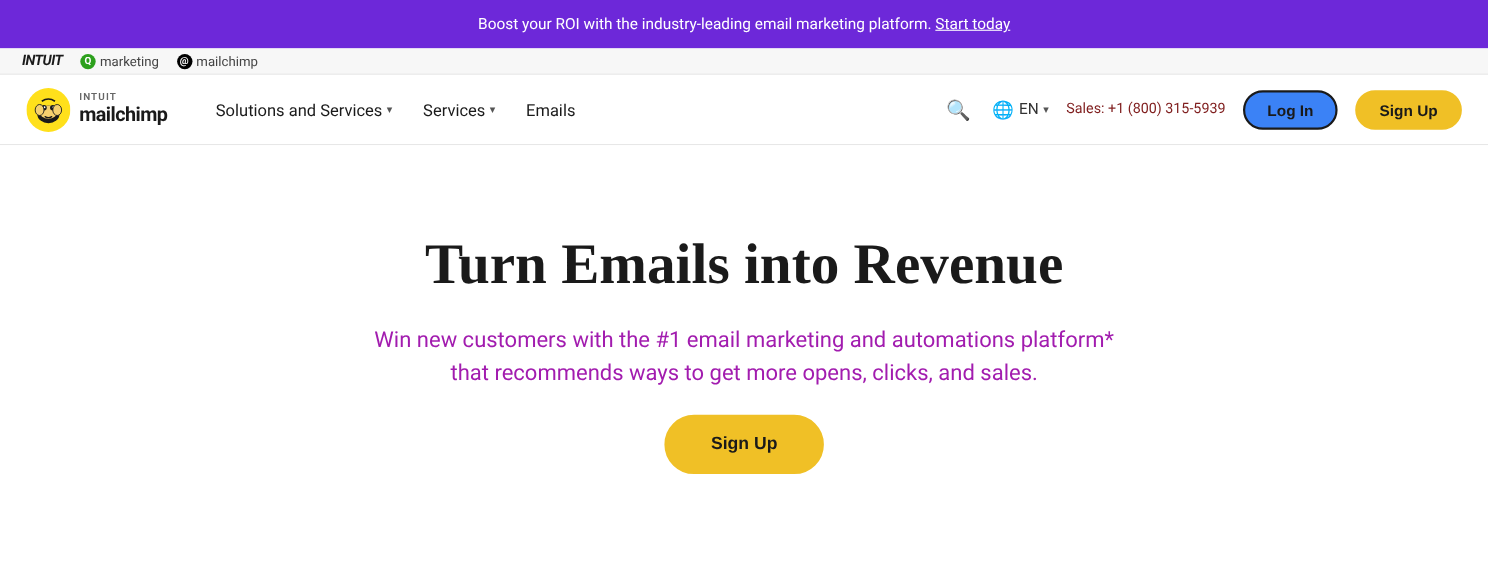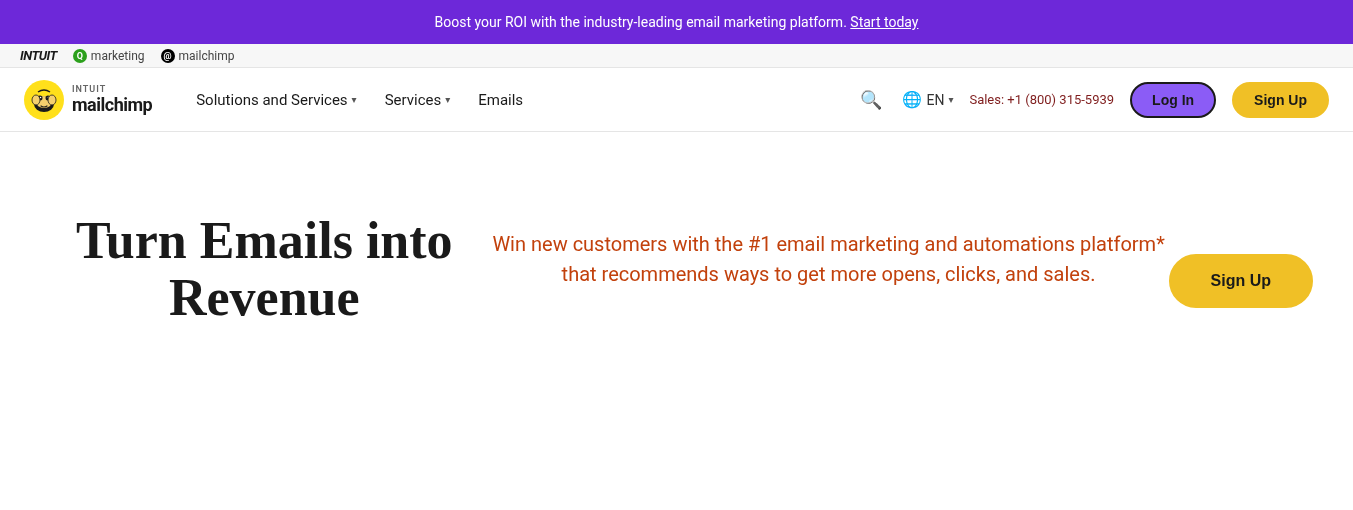--- a/index.html
+++ b/index.html
@@ -174,21 +174,21 @@
     }
 
     .sales-number {
       font-size: 13px;
       color: #7f1d1d;
       white-space: nowrap;
     }
 
     .btn-login {
       border: 2px solid #1a1a1a;
-      background: #8b5cf6;
+      background: #3b82f6;
       color: #1a1a1a;
       padding: 8px 20px;
       border-radius: 50px;
       font-size: 14px;
       font-weight: 600;
       cursor: pointer;
       white-space: nowrap;
     }
 
     .btn-signup-nav {
@@ -199,42 +199,43 @@
       border-radius: 50px;
       font-size: 14px;
       font-weight: 600;
       cursor: pointer;
       white-space: nowrap;
     }
 
     
     .hero {
       display: flex;
+      flex-direction: column;
       align-items: center;
       justify-content: center;
       padding: 80px 40px 60px;
       text-align: center;
       background: #fff;
     }
 
     .hero-title {
       font-size: 52px;
       font-weight: 800;
       color: #1a1a1a;
       font-family: Georgia, 'Times New Roman', serif;
       margin-bottom: 24px;
       line-height: 1.1;
     }
 
     .hero-subtitle {
       font-size: 20px;
-      color: #c2410c;
+      color: #a21caf;
       max-width: 680px;
       line-height: 1.5;
-      margin-bottom: 44px;
+      margin-bottom: 24px;
     }
 
     .btn-signup-hero {
       border: 2px solid #f0c026;
       background: #f0c026;
       color: #1a1a1a;
       padding: 16px 40px;
       border-radius: 50px;
       font-size: 16px;
       font-weight: 600;

